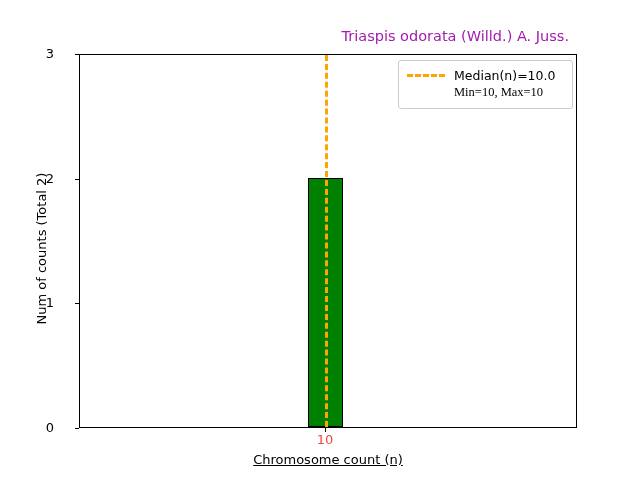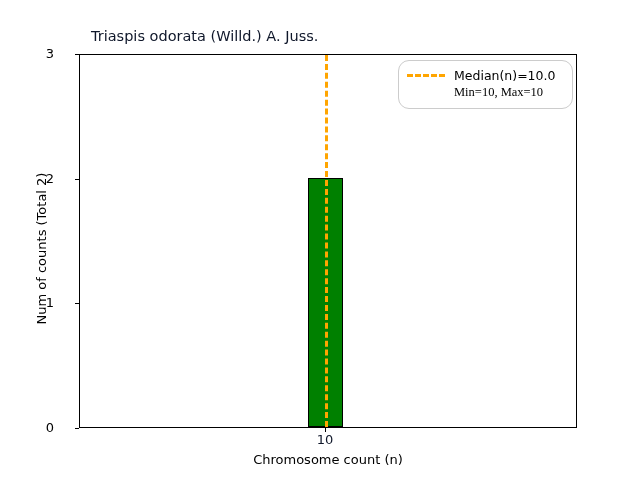--- a/index.html
+++ b/index.html
@@ -15,26 +15,26 @@
   }
   #figure {
     position: relative;
     width: 640px;
     height: 480px;
     background: #ffffff;
   }
   
   #chart-title {
     position: absolute;
-    left: 91px;
+    left: 71px;
     top: 28px;
     width: 498px;
-    text-align: left;
+    text-align: right;
     font-size: 14.5px;
-    color: #0f172a;
+    color: #a21caf;
     line-height: 17px;
     white-space: nowrap;
   }
   
   #plot-area {
     position: absolute;
     left: 79px;
     top: 54px;
     width: 498px;
     height: 374px;
@@ -93,49 +93,50 @@
     transform-origin: center center;
     white-space: nowrap;
   }
   
   .xtick-label {
     position: absolute;
     top: 433px;
     width: 60px;
     text-align: center;
     font-size: 13px;
-    color: #0f172a;
+    color: #ef4444;
     line-height: 14px;
   }
   .xtick-mark {
     position: absolute;
     top: 428px;
     height: 4px;
     width: 0;
     border-left: 1.1px solid #000000;
   }
   #xlabel {
     position: absolute;
     left: 79px;
     top: 452px;
     width: 498px;
     text-align: center;
     font-size: 13px;
     color: #000000;
     white-space: nowrap;
+    text-decoration: underline;
   }
   
   #legend {
     position: absolute;
     left: 398px;
     top: 60px;
     width: 175px;
     box-sizing: border-box;
     border: 1px solid #cccccc;
-    border-radius: 11px;
+    border-radius: 3px;
     background: #ffffff;
     padding: 6px 8px 7px 8px;
   }
   .legend-row {
     display: flex;
     align-items: center;
     height: 17px;
   }
   .legend-sample {
     width: 38px;

